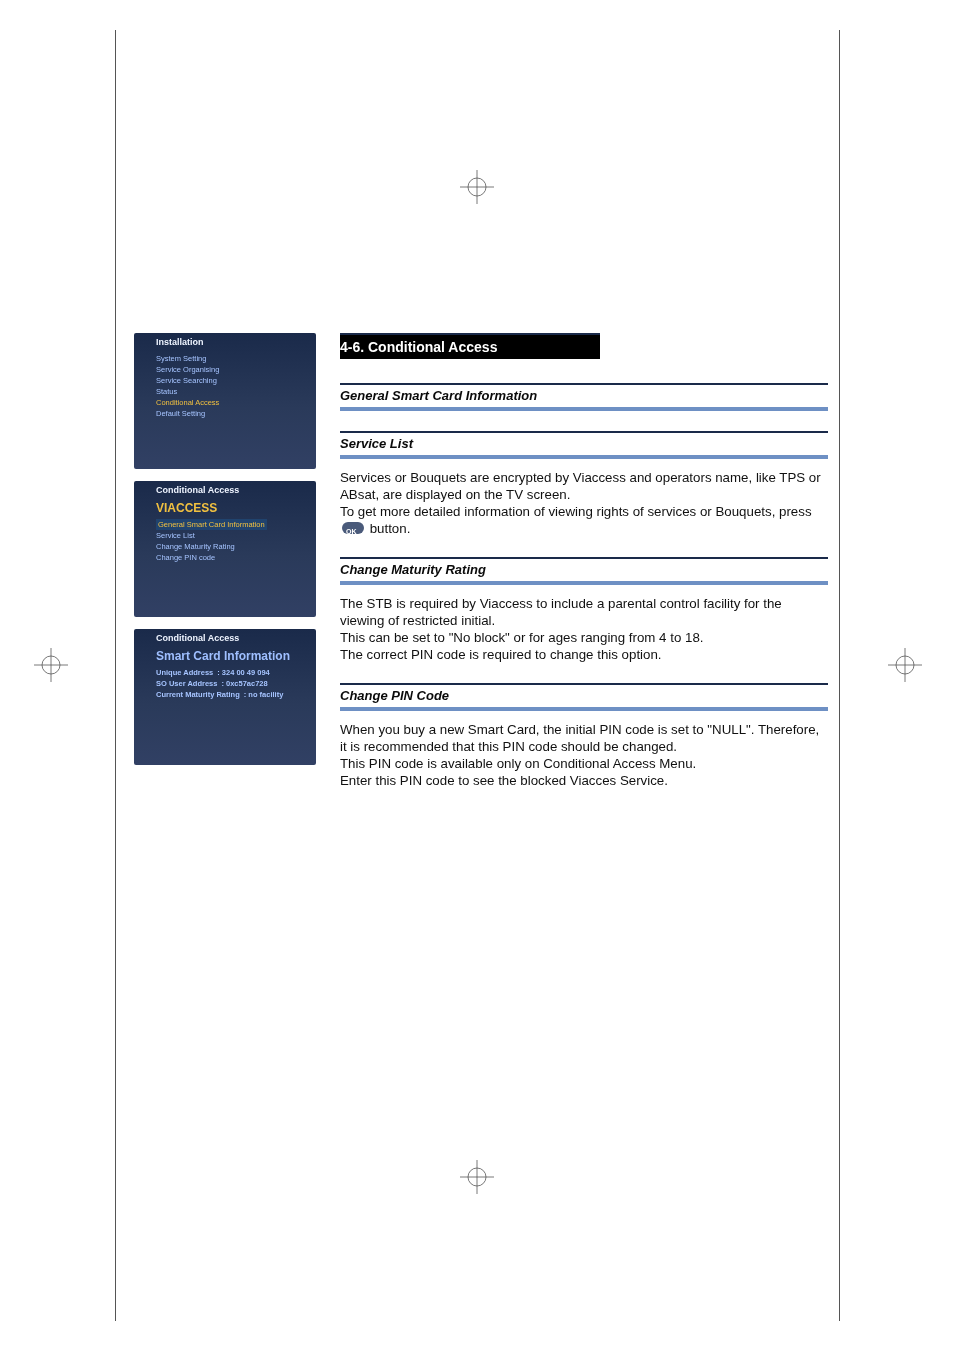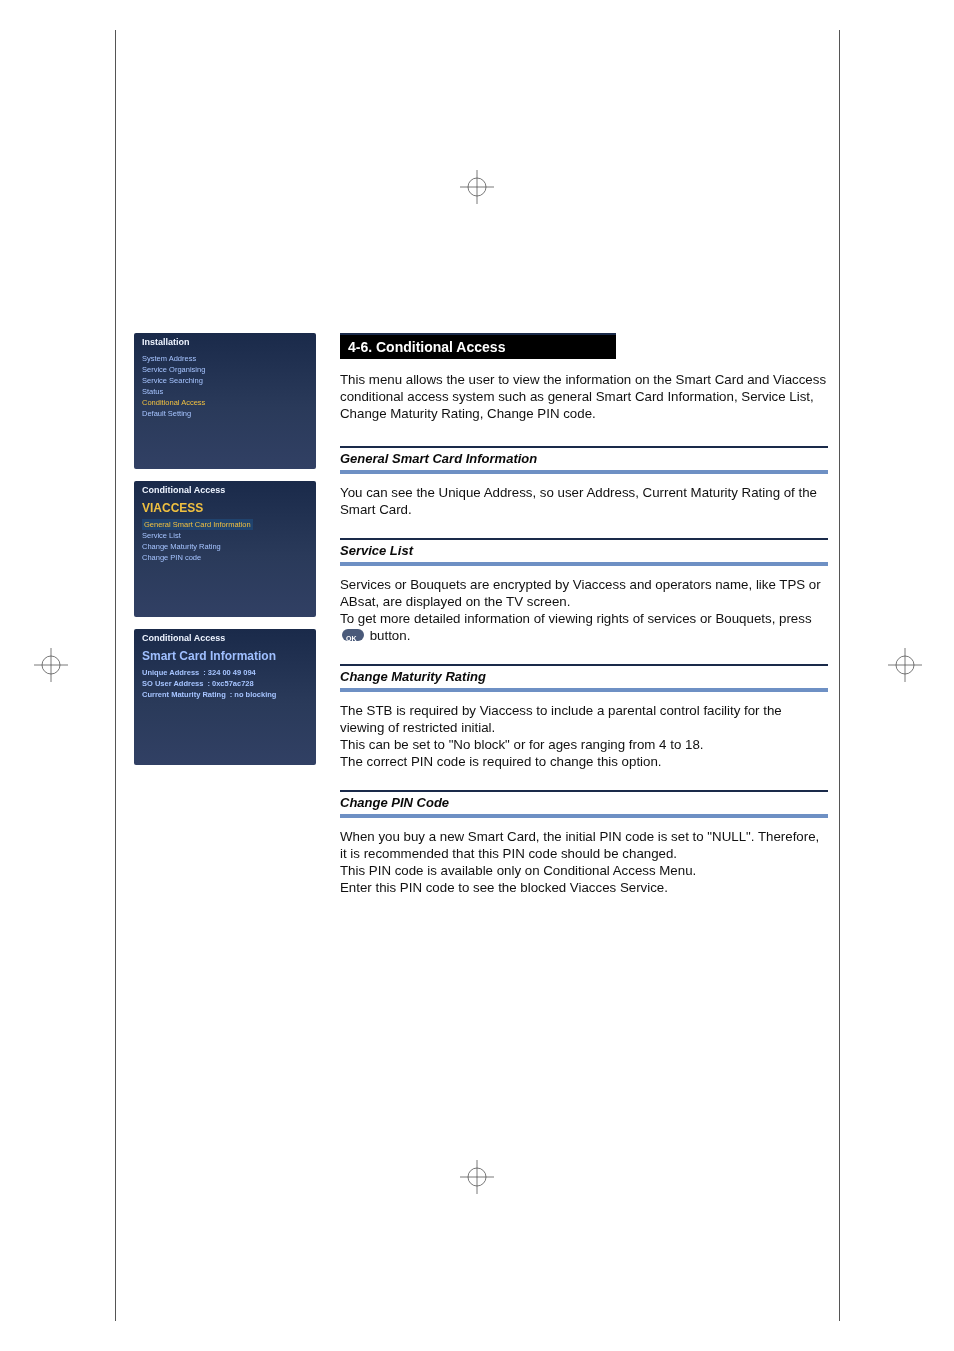--- a/index.html
+++ b/index.html
@@ -45,21 +45,21 @@
   .colR { flex: 1; }
 
   
   .scr {
     width: 182px;
     height: 136px;
     background: linear-gradient(180deg, #1a2a4a 0%, #2a3a5a 55%, #314064 100%);
     border-radius: 2px;
     color: #cfe1ff;
     font-size: 7.5px;
-    padding: 4px 6px 6px 8px;
+    padding: 4px 6px 6px 22px;
     box-sizing: border-box;
     position: relative;
     margin-bottom: 12px;
   }
   .scr .title {
     color: #eef4ff;
     font-size: 9px;
     font-weight: bold;
     margin-bottom: 6px;
   }
@@ -91,21 +91,21 @@
     font-style: italic;
     color: #0a0a0a;
     font-size: 13px;
   }
   .mainHead {
     border-top: 2px solid #1a2a4a;
     background: #000;
     color: #fff;
     font-weight: bold;
     font-size: 14px;
-    padding: 4px 8px;
+    padding: 4px 0;
     margin-bottom: 12px;
     width: 260px;
   }
   .body {
     font-size: 13.3px;
     line-height: 17px;
     color: #111;
   }
   .ok {
     display: inline-block;
@@ -156,21 +156,21 @@
 <div class="vrule right"></div>
 
 <div class="page">
 
   <div class="row">
 
     <div class="colL">
 
       <div class="scr">
         <div class="title">Installation</div>
-        <div class="item">System Address</div>
+        <div class="item">System Setting</div>
         <div class="item">Service Organising</div>
         <div class="item">Service Searching</div>
         <div class="item">Status</div>
         <div class="item" style="color:#f0c040">Conditional Access</div>
         <div class="item">Default Setting</div>
       </div>
 
       <div class="scr">
         <div class="title">Conditional Access</div>
         <div class="sub">VIACCESS</div>
@@ -186,34 +186,32 @@
         <div class="kv">
             <span class="k">Unique Address</span>
             <span class="v">: 324 00 49 094</span>
           </div>
         <div class="kv">
             <span class="k">SO User Address</span>
             <span class="v">: 0xc57ac728</span>
           </div>
         <div class="kv">
             <span class="k">Current Maturity Rating</span>
-            <span class="v">: no blocking</span>
+            <span class="v">: no facility</span>
           </div>
       </div>
 
     </div>
 
     <div class="colR">
 
       <div class="mainHead">4-6. Conditional Access</div>
-      <div class="body">This menu allows the user to view the information on the Smart Card and Viaccess conditional access system such as general Smart Card Information, Service List, Change Maturity Rating, Change PIN code.</div>
 
       <div class="sec" style="margin-top:24px">
         <div class="secHead">General Smart Card Information</div>
-        <div class="body">You can see the Unique Address, so user Address, Current Maturity Rating of the Smart Card.</div>
       </div>
 
       <div class="sec">
         <div class="secHead">Service List</div>
         <div class="body">
           <span>Services or Bouquets are encrypted by Viaccess and operators name, like TPS or ABsat, are displayed on the TV screen.</span><br>
           <span>To get more detailed information of viewing rights of services or Bouquets, press </span><span class="ok"></span><span> button.</span>
         </div>
       </div>
 

